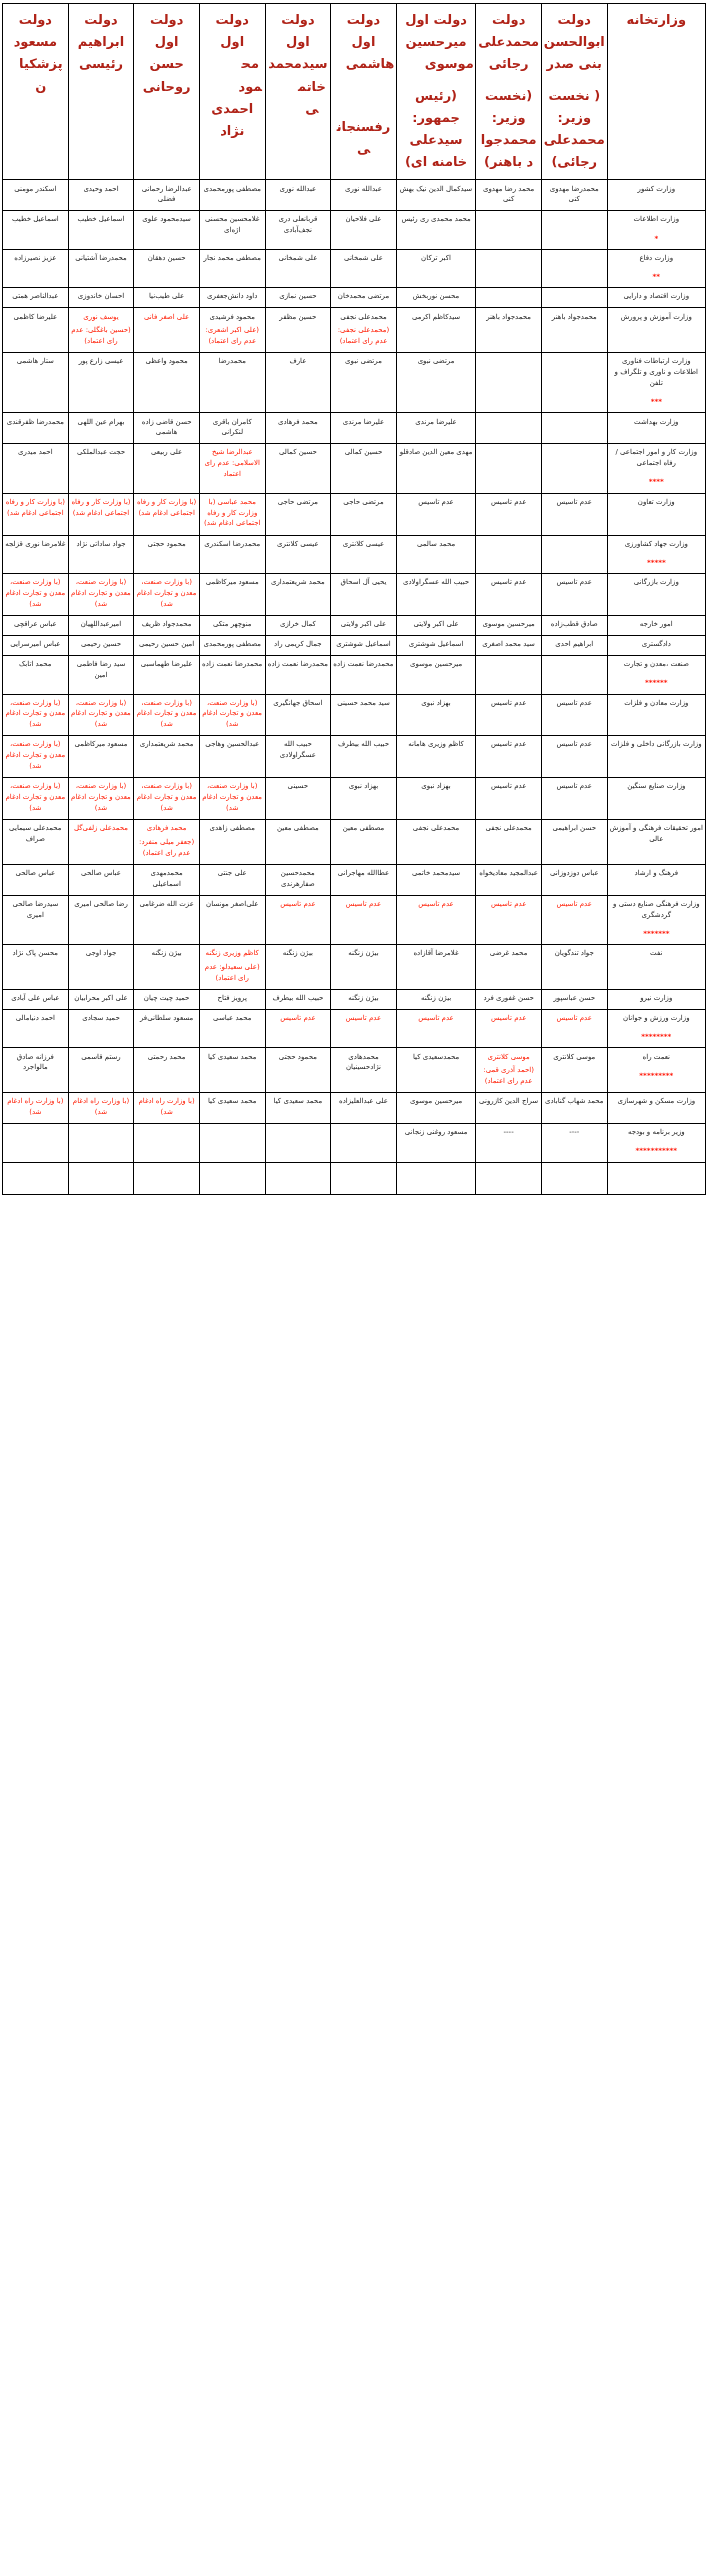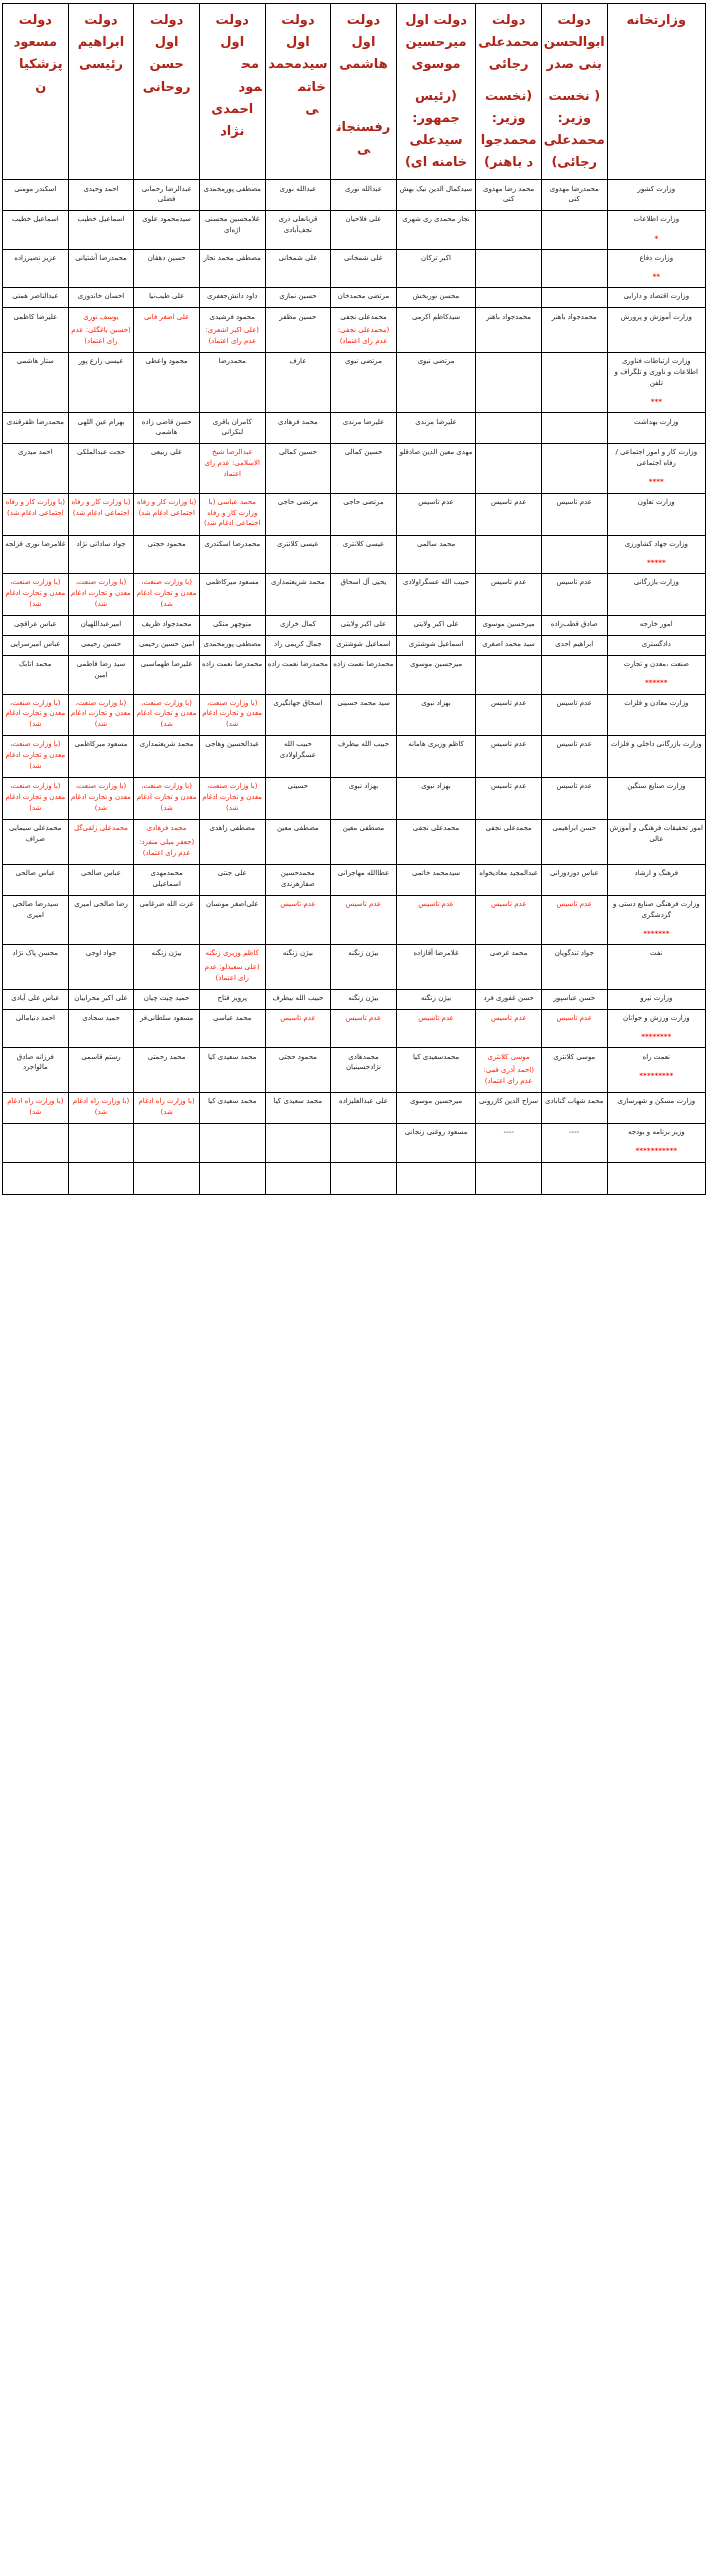--- a/index.html
+++ b/index.html
@@ -88,26 +88,26 @@
           </td>
           <td>
             <span style="display: block;">دولت</span>
             <span style="display: block;">محمدعلی</span>
             <span style="display: block;">رجائی</span>
             <span class="hdr-note">(نخست وزیر: محمدجواد باهنر)</span>
           </td>
           <td>
             <span style="display: block;">دولت اول</span>
             <span style="display: block;">میرحسین</span>
-            <span style="display: block;">موسوی</span>
+            <span style="display: block; text-align: right;">موسوی</span>
             <span class="hdr-note">(رئیس جمهور: سیدعلی خامنه ای)</span>
           </td>
           <td>
             <span style="display: block;">دولت اول</span>
-            <span style="display: block;">هاشمی</span>
+            <span style="display: block; text-align: right;">هاشمی</span>
             <span style="display: block; margin-top: 40px;">رفسنجانی</span>
           </td>
           <td>
             <span style="display: block;">دولت اول</span>
             <span style="display: block;">سیدمحمد</span>
             <span style="display: block; padding-left: 28px;">خاتمی</span>
           </td>
           <td>
             <span style="display: block;">دولت اول</span>
             <span style="display: block; margin-left: 36px;">محمود</span>
@@ -137,21 +137,21 @@
           <td><span>عبدالله نوری</span></td>
           <td><span>مصطفی پورمحمدی</span></td>
           <td><span>عبدالرضا رحمانی فضلی</span></td>
           <td><span>احمد وحیدی</span></td>
           <td><span>اسکندر مومنی</span></td>
         </tr>
         <tr>
           <td class="ministry"><span>وزارت اطلاعات</span><span class="stars">*</span></td>
           <td><span></span></td>
           <td><span></span></td>
-          <td><span>نجار محمدی ری شهری</span></td>
+          <td><span>محمد محمدی ری رئیس</span></td>
           <td><span>علی فلاحیان</span></td>
           <td><span>قربانعلی دری نجف‌آبادی</span></td>
           <td><span>غلامحسین محسنی اژه‌ای</span></td>
           <td><span>سیدمحمود علوی</span></td>
           <td><span>اسماعیل خطیب</span></td>
           <td><span>اسماعیل خطیب</span></td>
         </tr>
         <tr>
           <td class="ministry"><span>وزارت دفاع</span><span class="stars">**</span></td>
           <td><span></span></td>

